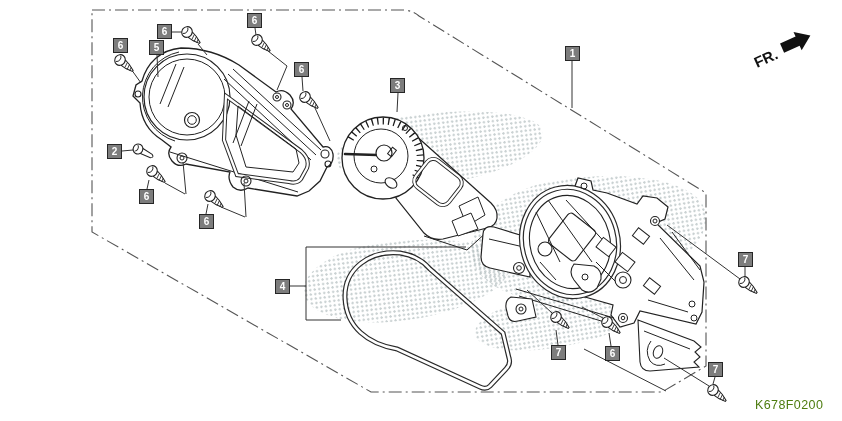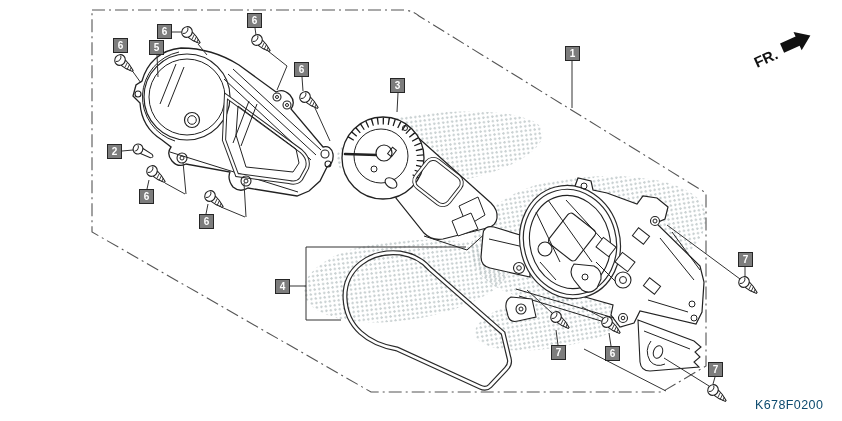--- a/index.html
+++ b/index.html
@@ -10,21 +10,21 @@
     background-size:4.5px 4.5px;opacity:.5;
     border-radius:40% 60% 55% 45% / 50% 45% 55% 50%;}
   #sp1{left:336px;top:112px;width:208px;height:72px;transform:rotate(-7deg);}
   #sp2{left:470px;top:176px;width:238px;height:122px;transform:rotate(-9deg);}
   #sp3{left:303px;top:240px;width:208px;height:80px;transform:rotate(-7deg);}
   #sp4{left:474px;top:295px;width:170px;height:52px;transform:rotate(-9deg);}
   svg.fig{position:absolute;left:0;top:0;}
   .callout{position:absolute;width:15px;height:15px;background:#7d7d7d;
     border:1px solid #262626;box-sizing:border-box;color:#fff;
     font:bold 10px/13px "Liberation Sans",sans-serif;text-align:center;z-index:5;}
-  .partcode{position:absolute;left:755px;top:398px;color:#0c4a6e;
+  .partcode{position:absolute;left:755px;top:398px;color:#4d7c0f;
     font:12.5px "Liberation Sans",sans-serif;letter-spacing:.4px;z-index:5;}
 </style>
 </head>
 <body>
 
 <div id="stage">
 
   <div class="stipple" id="sp1"></div>
   <div class="stipple" id="sp2"></div>
   <div class="stipple" id="sp3"></div>

